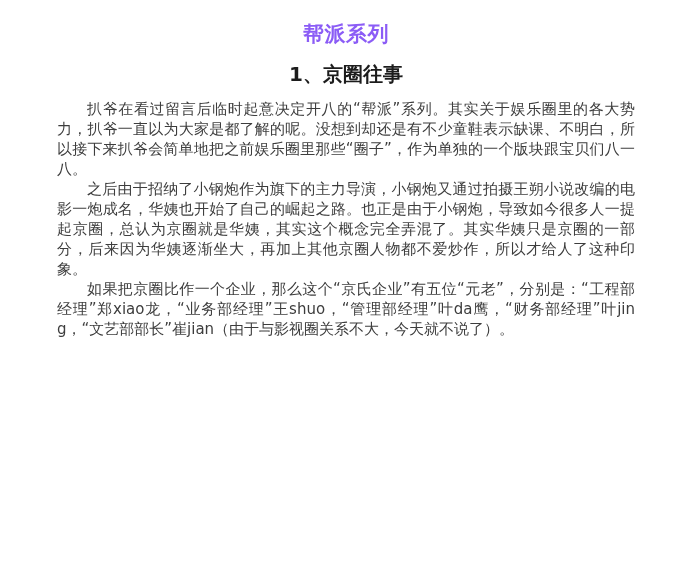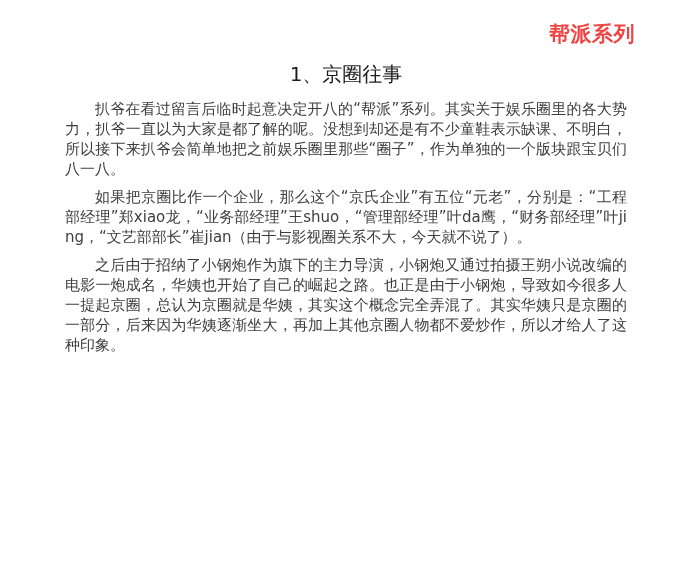--- a/index.html
+++ b/index.html
@@ -18,48 +18,48 @@
     width: 690px;
     height: 578px;
     padding: 24px 55px 0 57px;
     background: #ffffff;
   }
   .series-heading {
     margin: 0 0 19px 0;
     font-size: 21px;
     line-height: 21px;
     font-weight: bold;
-    color: #ef4444;
+    color: #8b5cf6;
     letter-spacing: 0.5px;
-    text-align: right;
+    text-align: center;
   }
   .section-title {
     margin: 0 0 15px 0;
     font-size: 20px;
     line-height: 20px;
-    font-weight: normal;
+    font-weight: bold;
     color: #1c1c1c;
     text-align: center;
   }
   .article-body p {
-    margin: 8px;
+    margin: 0;
     font-size: 15px;
     line-height: 20px;
     color: #3d3d3d;
     text-align: justify;
     text-indent: 2em;
     word-break: break-all;
   }
 </style>
 </head>
 <body>
 
 <div class="page">
   <h1 class="series-heading">帮派系列</h1>
 
   <h2 class="section-title">1、京圈往事</h2>
 
   <div class="article-body">
     <p>扒爷在看过留言后临时起意决定开八的“帮派”系列。其实关于娱乐圈里的各大势力，扒爷一直以为大家是都了解的呢。没想到却还是有不少童鞋表示缺课、不明白，所以接下来扒爷会简单地把之前娱乐圈里那些“圈子”，作为单独的一个版块跟宝贝们八一八。</p>
+    <p>之后由于招纳了小钢炮作为旗下的主力导演，小钢炮又通过拍摄王朔小说改编的电影一炮成名，华姨也开始了自己的崛起之路。也正是由于小钢炮，导致如今很多人一提起京圈，总认为京圈就是华姨，其实这个概念完全弄混了。其实华姨只是京圈的一部分，后来因为华姨逐渐坐大，再加上其他京圈人物都不爱炒作，所以才给人了这种印象。</p>
     <p>如果把京圈比作一个企业，那么这个“京氏企业”有五位“元老”，分别是：“工程部经理”郑xiao龙，“业务部经理”王shuo，“管理部经理”叶da鹰，“财务部经理”叶jing，“文艺部部长”崔jian（由于与影视圈关系不大，今天就不说了）。</p>
-    <p>之后由于招纳了小钢炮作为旗下的主力导演，小钢炮又通过拍摄王朔小说改编的电影一炮成名，华姨也开始了自己的崛起之路。也正是由于小钢炮，导致如今很多人一提起京圈，总认为京圈就是华姨，其实这个概念完全弄混了。其实华姨只是京圈的一部分，后来因为华姨逐渐坐大，再加上其他京圈人物都不爱炒作，所以才给人了这种印象。</p>
   </div>
 </div>
 
 </body></html>

